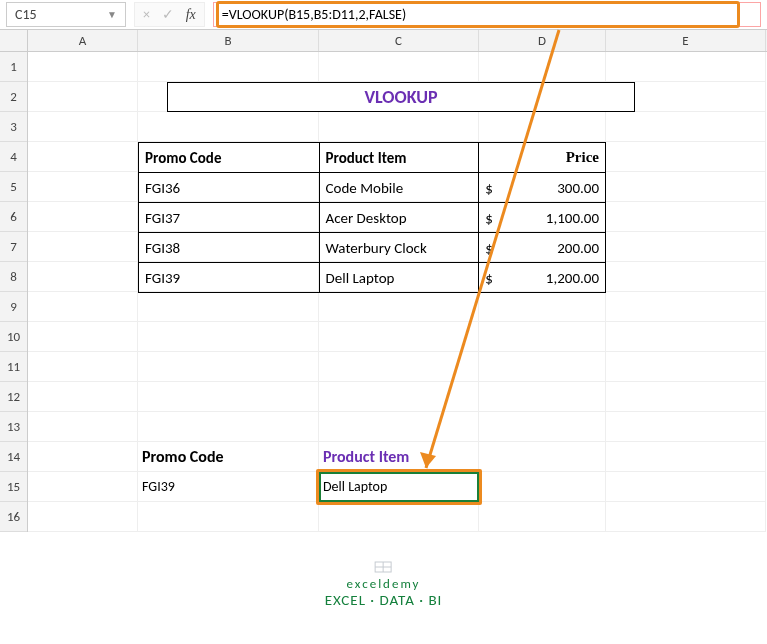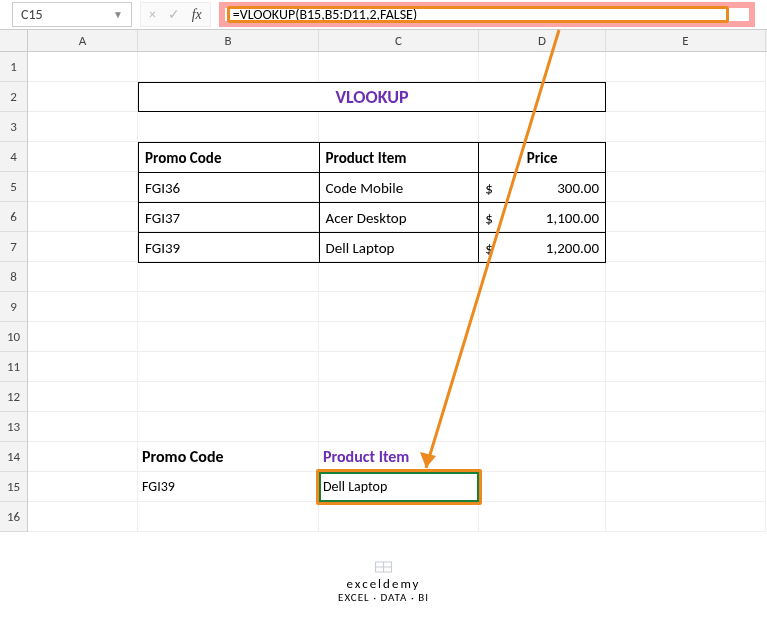--- a/index.html
+++ b/index.html
@@ -13,40 +13,40 @@
     width: 767px;
     height: 644px;
     overflow: hidden;
   }
 
   
   .formula-bar {
     display: flex;
     align-items: stretch;
     height: 30px;
-    padding: 2px 12px;
+    padding: 2px 6px;
     border-bottom: 1px solid #ccc;
     gap: 8px;
   }
   .namebox {
     width: 120px;
     border: 1px solid #ccc;
     background: #fff;
     display: flex;
     align-items: center;
     padding: 0 8px;
     justify-content: space-between;
     color: #444;
   }
   .namebox .triangle { color:#888; font-size:10px; }
   .fb-btn-grp { display: flex; align-items: center; gap: 12px; padding: 0 8px; color:#bbb; font-size:14px; border:1px solid #eee; background:#fafafa;}
   .fb-fx { font-style: italic; font-family: 'Times New Roman', serif; color:#444; }
   .formula-input {
     flex: 1;
-    border: 6px solid #fca5a5;
+    border: 1px solid #fca5a5;
     display: flex;
     align-items: center;
     padding: 0 8px;
     position: relative;
   }
   .formula-highlight {
     position:absolute;
     border: 3px solid #ec8a1f;
     border-radius: 3px;
     left: 2px; top: -2px; right: 20px; bottom: -2px;
@@ -121,25 +121,25 @@
     border-radius: 2px;
     pointer-events:none;
   }
   svg.arrow { position:absolute; top:0; left:0; pointer-events:none; }
 
   .watermark {
     position:absolute;
     left: 50%; top: 560px;
     transform: translateX(-50%);
     text-align:center;
-    color: #000000;
+    color: #15803d;
     font-size: 13px;
     letter-spacing: 2px;
   }
-  .watermark .small { font-size:11px; letter-spacing:1px; display:block; }
+  .watermark .small { font-size:15px; letter-spacing:1px; display:block; }
   .watermark svg { display:block; margin: 0 auto 2px; }
 
   .active-cell-border {
     position:absolute;
     border: 2px solid #1a7f37;
     pointer-events:none;
   }
 </style>
 </head>
 <body>
@@ -298,45 +298,50 @@
         <div class="cell cE"></div>
       </div>
     <div class="row">
         <div class="cell cA"></div>
         <div class="cell cB"></div>
         <div class="cell cC"></div>
         <div class="cell cD"></div>
         <div class="cell cE"></div>
       </div>
 
-    <div class="title-cell" style="top:60px;">
+    <div class="title-cell" style="top:60px;margin-left:29px;">
       <span>VLOOKUP</span>
     </div>
 
     <div class="data-table" style="top:90px;">
       <table>
         <thead>
           <tr>
             <th class="colB">Promo Code</th>
             <th class="colC">Product Item</th>
-            <th class="colD" style="text-align:center;">Price</th>
+            <th class="colD" style="text-align:right;font-family:Liberation Serif, serif;">Price</th>
           </tr>
         </thead>
         <tbody id="tbody">
             <tr>
               <td class="colB">FGI36</td>
               <td class="colC">Code Mobile</td>
               <td class="colD"><span class="dollar">$</span>300.00</td>
             </tr>
             <tr>
               <td class="colB">FGI37</td>
               <td class="colC">Acer Desktop</td>
               <td class="colD"><span class="dollar">$</span>1,100.00</td>
             </tr>
             <tr>
+              <td class="colB">FGI38</td>
+              <td class="colC">Waterbury Clock</td>
+              <td class="colD"><span class="dollar">$</span>200.00</td>
+            </tr>
+            <tr>
               <td class="colB">FGI39</td>
               <td class="colC">Dell Laptop</td>
               <td class="colD"><span class="dollar">$</span>1,200.00</td>
             </tr>
           </tbody>
       </table>
     </div>
 
     <div class="active-cell-border" style="left:291px; top:420px; width:160px; height:30px;"></div>
 

